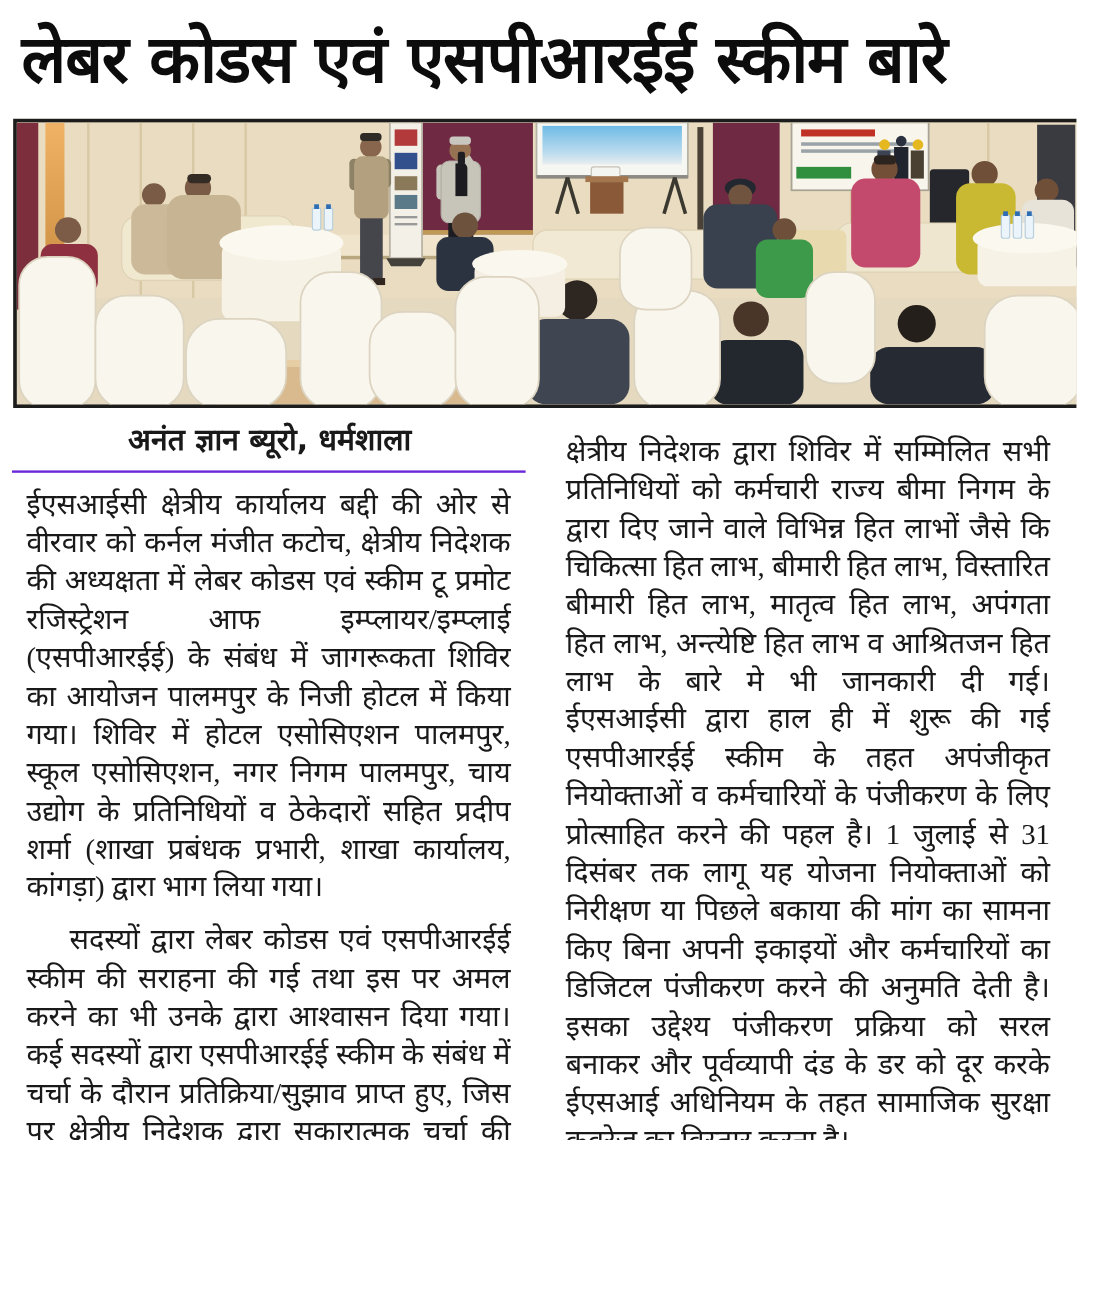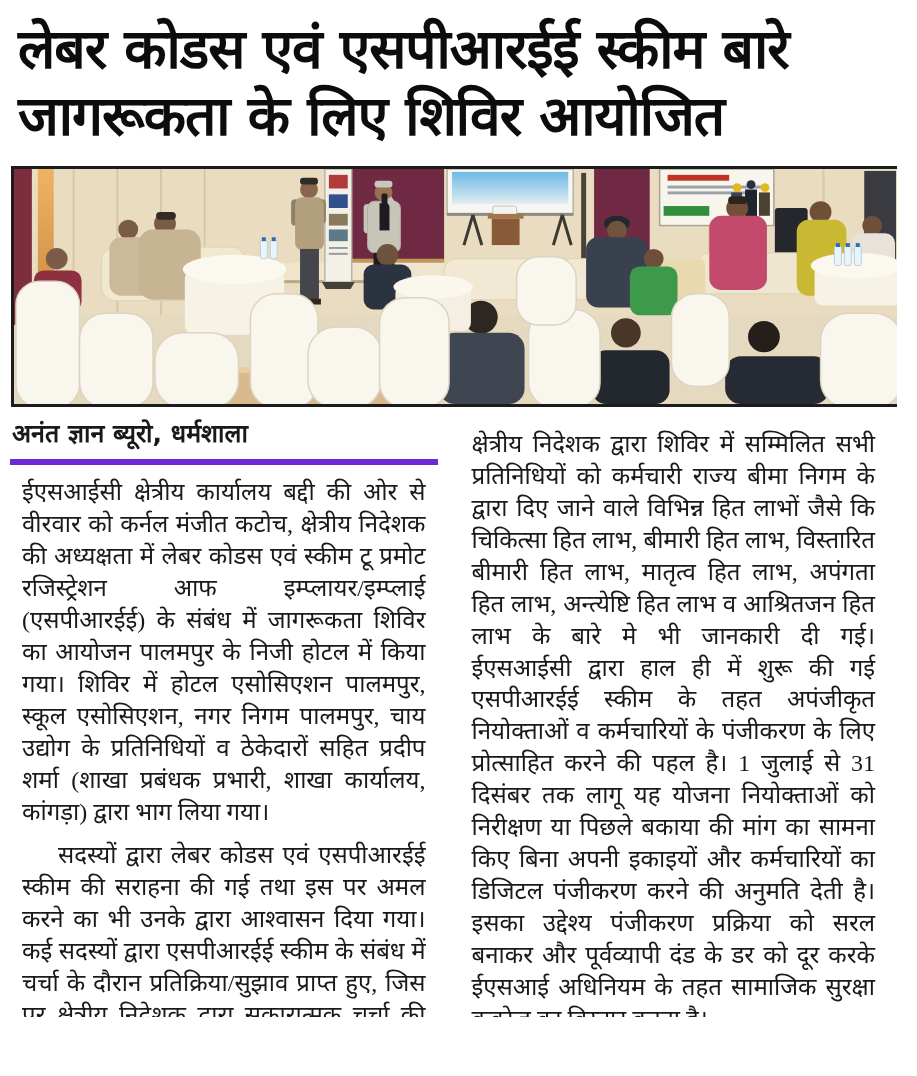--- a/index.html
+++ b/index.html
@@ -43,36 +43,35 @@
     flex:1 1 0;
     text-align:justify;
     font-size:24px;
     line-height:1.33;
     color:#191919;
   }
   .byline-wrap{
     font-family:"DejaVu Sans","Liberation Sans",sans-serif;
     font-weight:700;
     font-size:25px;
-    text-align:left;
+    text-align:center;
     padding:0 0 9px 2px;
-    border-bottom:6px solid #6d28d9;
+    border-bottom:2px solid #6d28d9;
     margin-bottom:8px;
   }
   .para{margin:12px;}
   .para.indent{text-indent:36px;}
 </style>
 </head>
 <body>
 
 <div class="page">
 
   <h1 class="headline">
     <span class="hl">लेबर कोडस एवं एसपीआरईई स्कीम बारे</span>
-    <span class="hl">जागरूकता के लिए शिविर आयोजित</span>
   </h1>
 
   <figure class="photo">
     <svg viewBox="0 0 894 241" preserveAspectRatio="none">
       <defs>
         <linearGradient id="gOrange" x1="0" y1="0" x2="0" y2="1">
           <stop offset="0" stop-color="#f0b366"></stop>
             <stop offset="1" stop-color="#c98b3f"></stop>
         </linearGradient>
         <linearGradient id="gSky" x1="0" y1="0" x2="0" y2="1">

